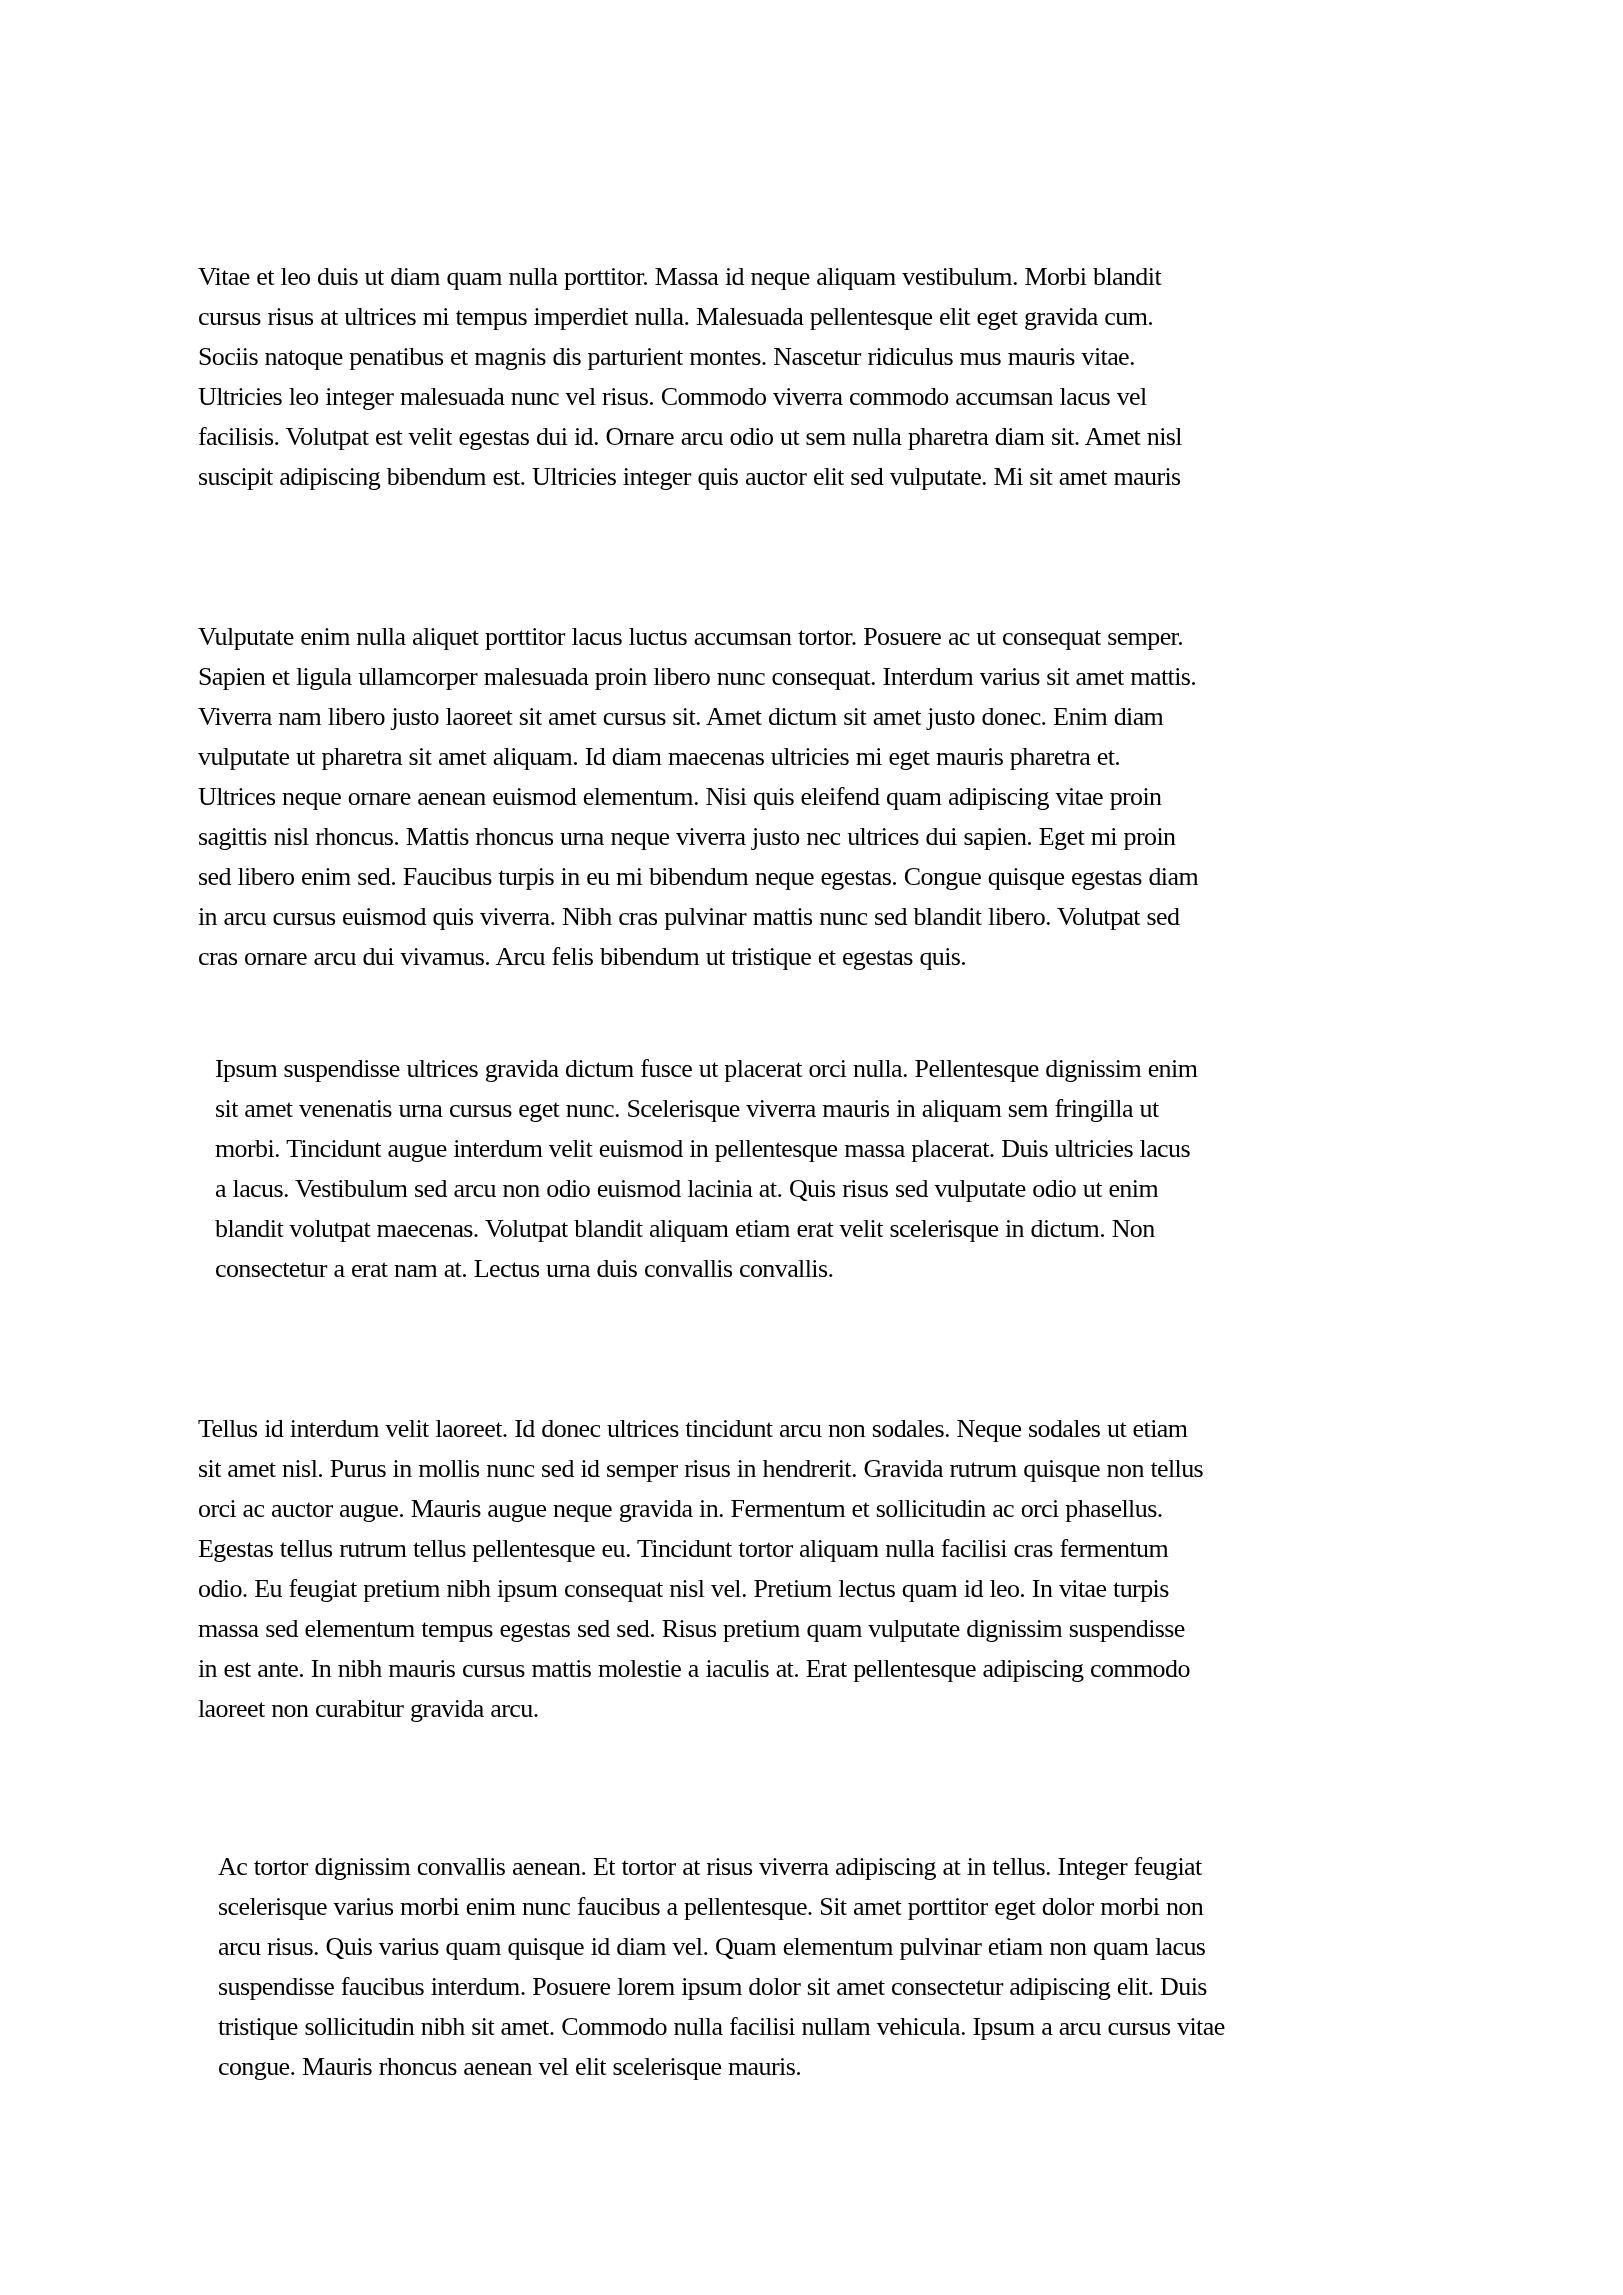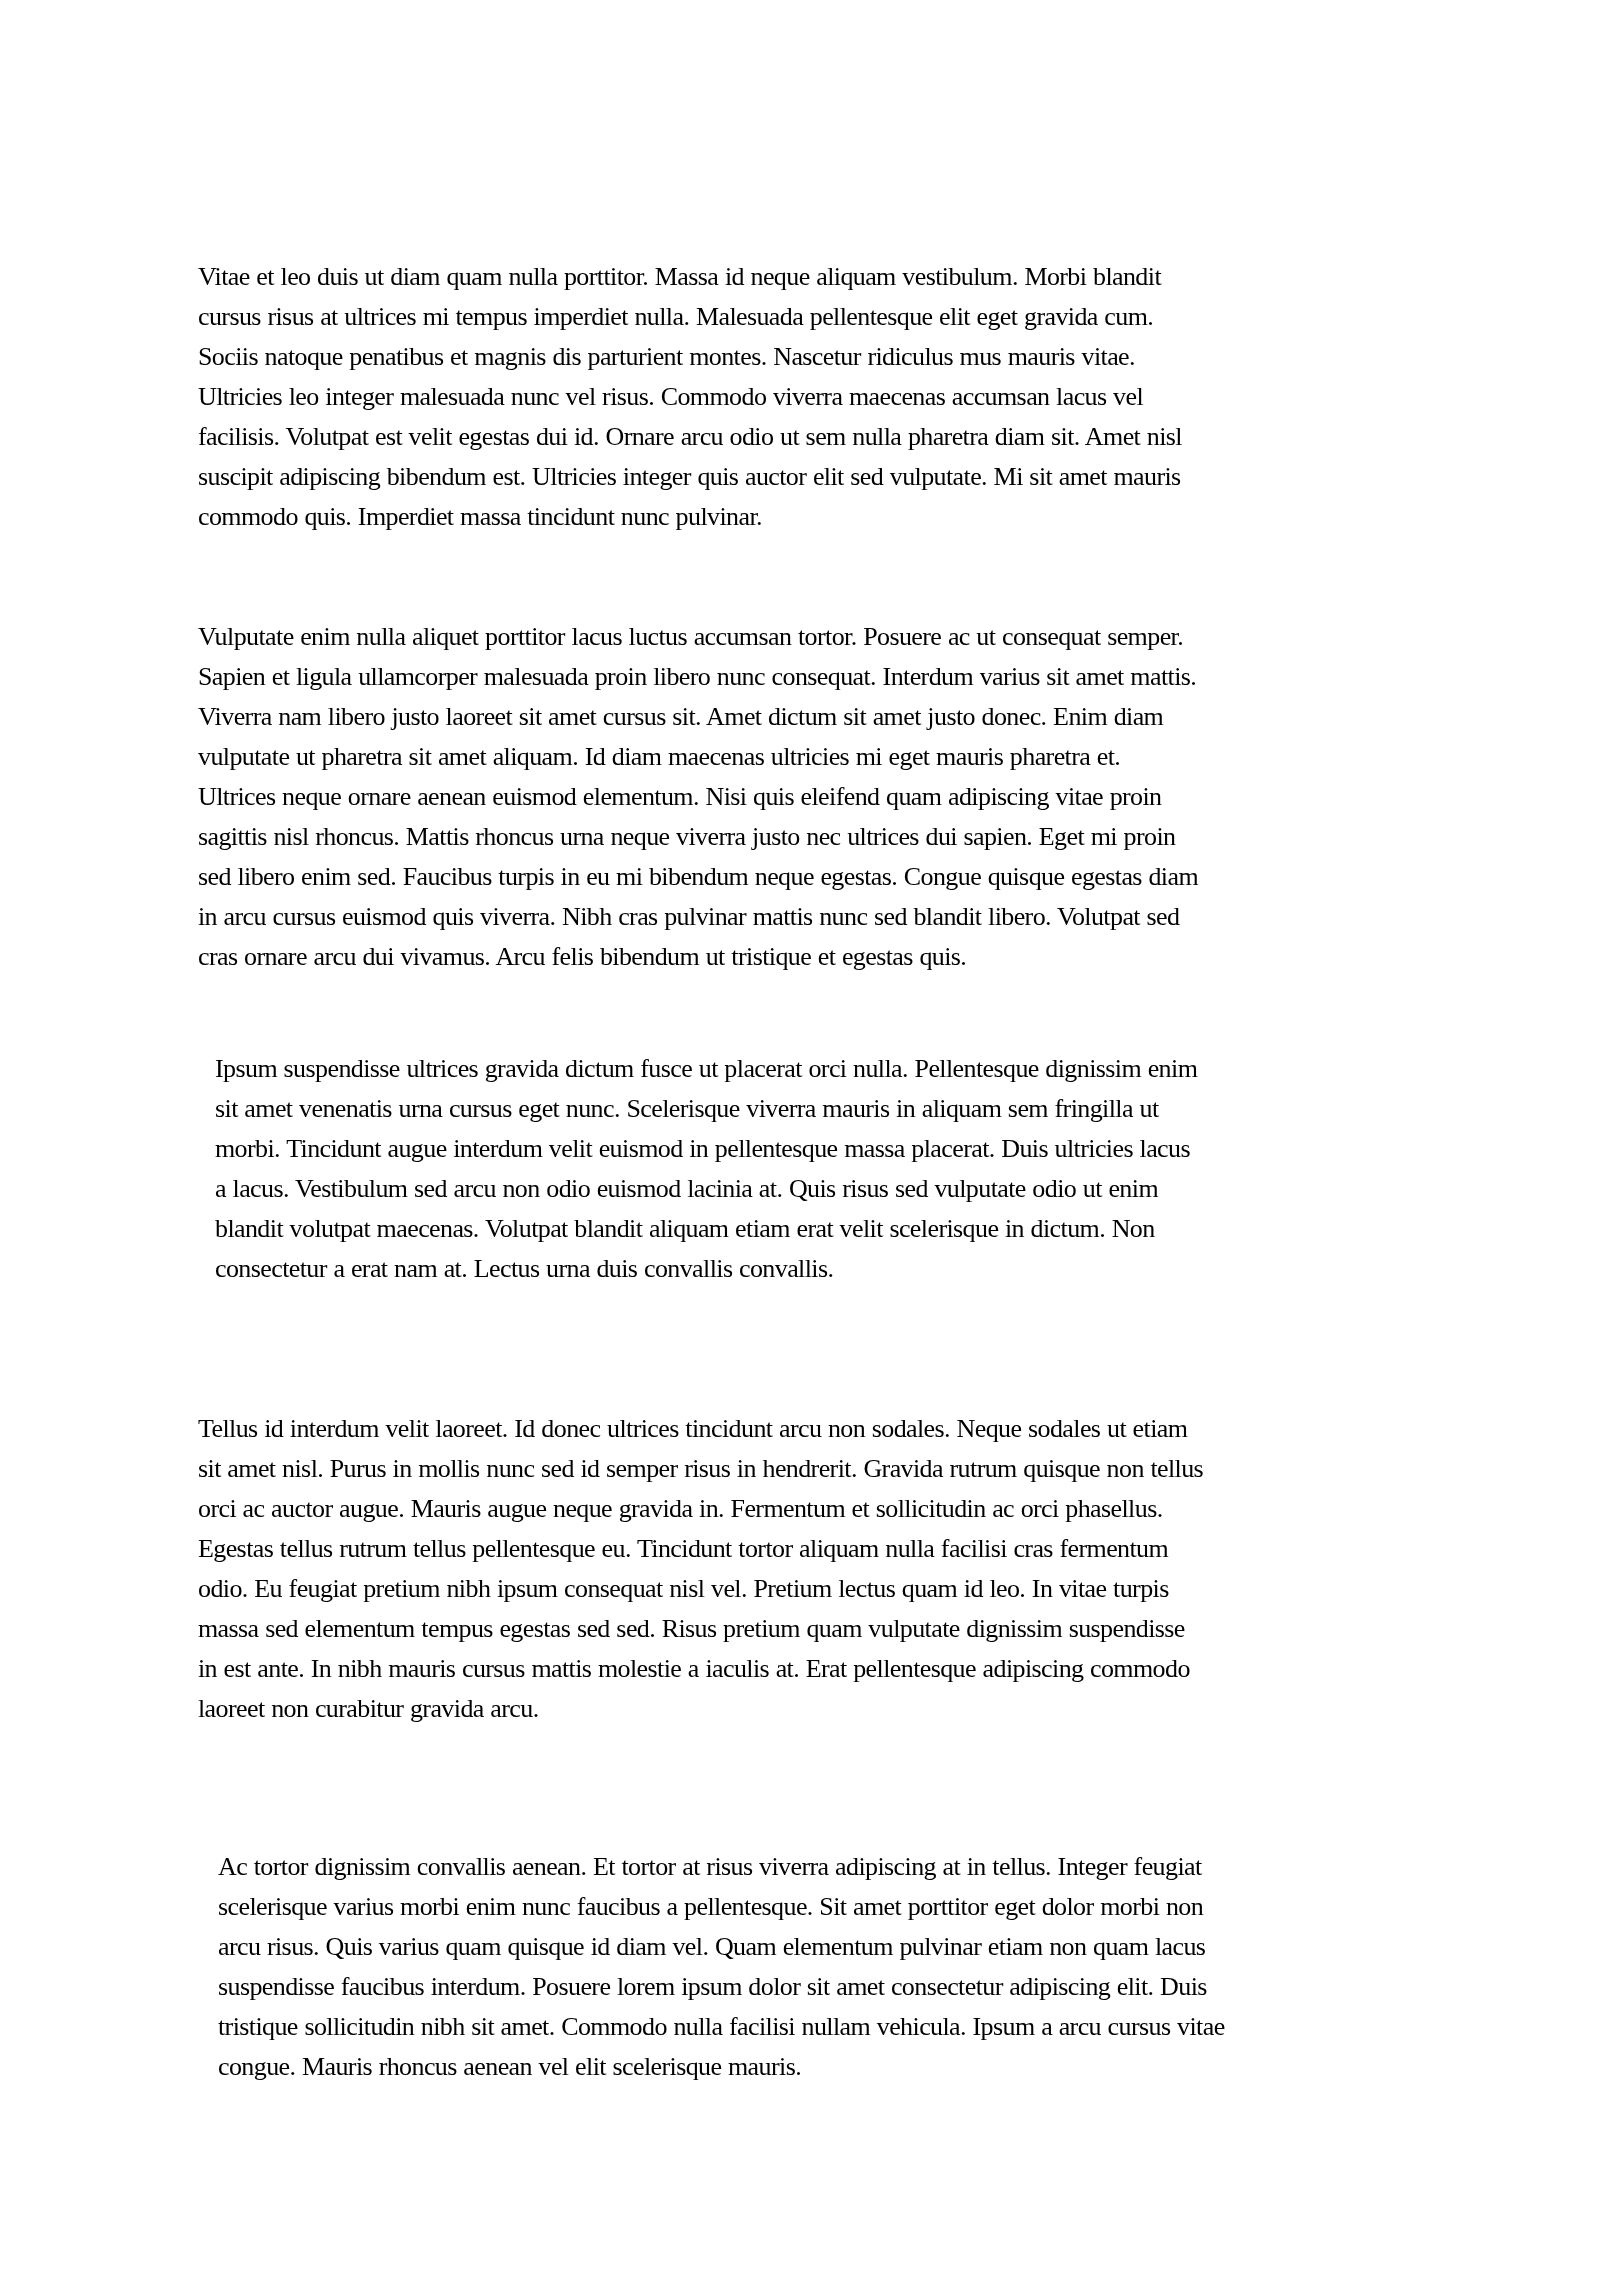--- a/index.html
+++ b/index.html
@@ -43,24 +43,23 @@
   </style>
 </head>
 <body>
 
 <div class="page">
   <div class="content">
     <p class="para" id="para-0" style="position: absolute; left: 0px; top: 0px;">
         <span class="line">Vitae et leo duis ut diam quam nulla porttitor. Massa id neque aliquam vestibulum. Morbi blandit</span>
         <span class="line">cursus risus at ultrices mi tempus imperdiet nulla. Malesuada pellentesque elit eget gravida cum.</span>
         <span class="line">Sociis natoque penatibus et magnis dis parturient montes. Nascetur ridiculus mus mauris vitae.</span>
-        <span class="line">Ultricies leo integer malesuada nunc vel risus. Commodo viverra maecenas accumsan lacus vel</span>
+        <span class="line">Ultricies leo integer malesuada nunc vel risus. Commodo viverra commodo accumsan lacus vel</span>
         <span class="line">facilisis. Volutpat est velit egestas dui id. Ornare arcu odio ut sem nulla pharetra diam sit. Amet nisl</span>
         <span class="line">suscipit adipiscing bibendum est. Ultricies integer quis auctor elit sed vulputate. Mi sit amet mauris</span>
-        <span class="line">commodo quis. Imperdiet massa tincidunt nunc pulvinar.</span>
       </p>
     <p class="para" id="para-1" style="position: absolute; left: 0px; top: 360px;">
         <span class="line">Vulputate enim nulla aliquet porttitor lacus luctus accumsan tortor. Posuere ac ut consequat semper.</span>
         <span class="line">Sapien et ligula ullamcorper malesuada proin libero nunc consequat. Interdum varius sit amet mattis.</span>
         <span class="line">Viverra nam libero justo laoreet sit amet cursus sit. Amet dictum sit amet justo donec. Enim diam</span>
         <span class="line">vulputate ut pharetra sit amet aliquam. Id diam maecenas ultricies mi eget mauris pharetra et.</span>
         <span class="line">Ultrices neque ornare aenean euismod elementum. Nisi quis eleifend quam adipiscing vitae proin</span>
         <span class="line">sagittis nisl rhoncus. Mattis rhoncus urna neque viverra justo nec ultrices dui sapien. Eget mi proin</span>
         <span class="line">sed libero enim sed. Faucibus turpis in eu mi bibendum neque egestas. Congue quisque egestas diam</span>
         <span class="line">in arcu cursus euismod quis viverra. Nibh cras pulvinar mattis nunc sed blandit libero. Volutpat sed</span>

